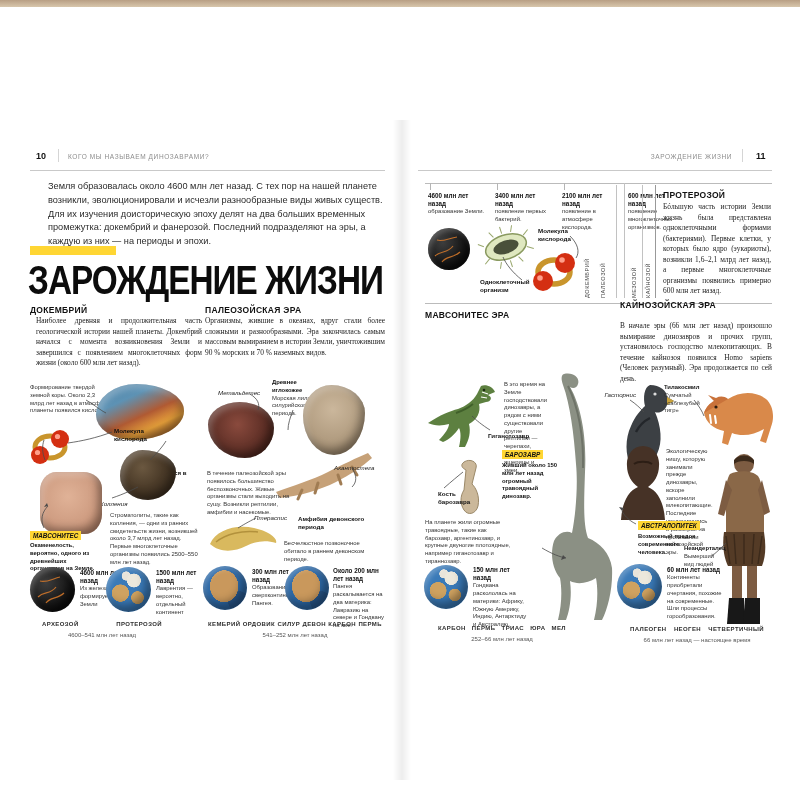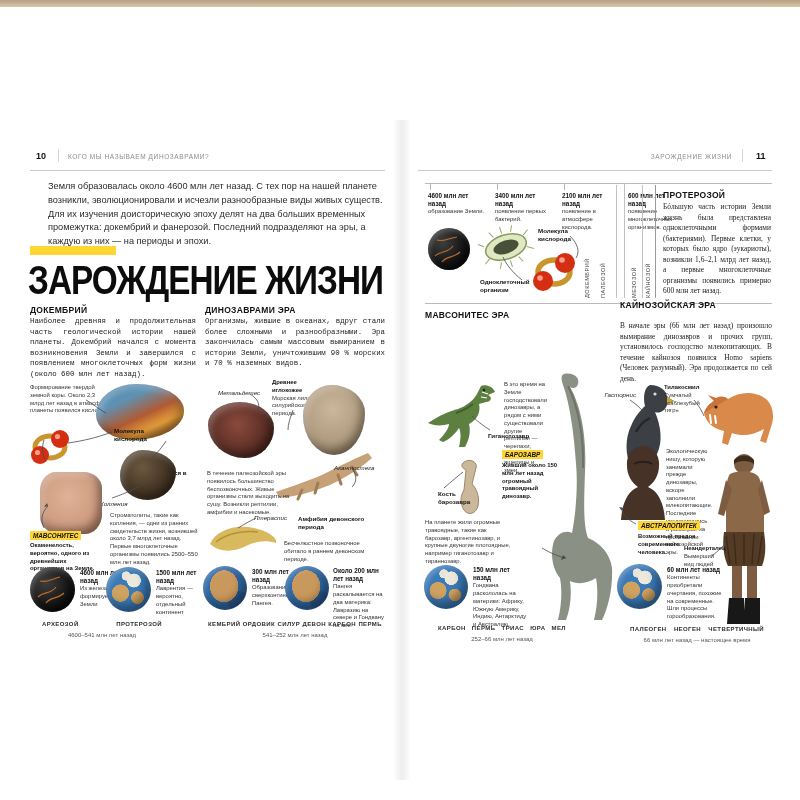--- a/index.html
+++ b/index.html
@@ -56,21 +56,21 @@
   <div class="abs vline" style="left:58px;top:149px;height:13px;background:#d5d5d5;"></div>
   <div class="abs runhead" style="left:68px;top:153px;">КОГО МЫ НАЗЫВАЕМ ДИНОЗАВРАМИ?</div>
   <div class="abs hairline" style="left:30px;top:170px;width:355px;"></div>
 
   <div class="abs intro" style="left:48px;top:180px;width:348px;">Земля образовалась около 4600 млн лет назад. С тех пор на нашей планете возникли, эволюционировали и исчезли разнообразные виды живых существ. Для их изучения доисторическую эпоху делят на два больших временных промежутка: докембрий и фанерозой. Последний подразделяют на эры, а каждую из них — на периоды и эпохи.</div>
 
   <div class="abs ybar" style="left:30px;top:246px;width:86px;height:9px;"></div>
   <div class="abs big-title" style="left:28px;top:257px;">ЗАРОЖДЕНИЕ ЖИЗНИ</div>
 
   <div class="abs col-h" style="left:30px;top:305px;">ДОКЕМБРИЙ</div>
-  <div class="abs serif" style="left:30px;top:316px;width:166px;font-family:Liberation Mono, monospace;">Наиболее древняя и продолжительная часть геологической истории нашей планеты. Докембрий начался с момента возникновения Земли и завершился с появлением многоклеточных форм жизни (около 600 млн лет назад).</div>
+  <div class="abs serif" style="left:36px;top:316px;width:166px;">Наиболее древняя и продолжительная часть геологической истории нашей планеты. Докембрий начался с момента возникновения Земли и завершился с появлением многоклеточных форм жизни (около 600 млн лет назад).</div>
 
   <div class="abs cap" style="left:30px;top:384px;width:80px;">Формирование твердой земной коры. Около 2,3 млрд лет назад в атмосфере планеты появился кислород</div>
 
   <div class="abs rock" style="left:96px;top:384px;width:88px;height:56px;border-radius:46% 54% 58% 42%/55% 48% 52% 45%;
        background:linear-gradient(155deg,#4d82a8 0%,#5d92b4 30%,#b05a33 55%,#e8a13b 72%,#7c4226 100%);"></div>
   <div class="abs lbl-b" style="left:114px;top:427px;width:46px;">Молекула кислорода</div>
   <div class="abs lbl-b" style="left:137px;top:461px;width:52px;">Лава превращается в камень</div>
 
   <svg class="abs" style="left:28px;top:427px;" width="44" height="40" viewBox="0 0 44 40">
     <ellipse cx="22" cy="20" rx="15" ry="11" fill="none" stroke="#c9952c" stroke-width="5"></ellipse>
@@ -104,22 +104,22 @@
   <div class="abs" style="left:156px;top:569px;width:46px;">
     <div class="date-b">1500 млн лет назад</div>
     <div class="cap">Лаврентия — вероятно, отдельный континент</div>
   </div>
   <div class="abs era-row" style="left:42px;top:621px;width:120px;">
     <span>АРХЕОЗОЙ</span>
     <span>ПРОТЕРОЗОЙ</span>
   </div>
   <div class="abs range" style="left:42px;top:632px;width:120px;">4600–541 млн лет назад</div>
 
-  <div class="abs col-h" style="left:205px;top:305px;">ДИНОЗАВРАМИ ЭРА</div>
-  <div class="abs serif" style="left:205px;top:316px;width:180px;font-family:Liberation Mono, monospace;">Организмы, жившие в океанах, вдруг стали более сложными и разнообразными. Эра закончилась самым массовым вымиранием в истории Земли, уничтожившим 90 % морских и 70 % наземных видов.</div>
+  <div class="abs col-h" style="left:205px;top:305px;">ПАЛЕОЗОЙСКАЯ ЭРА</div>
+  <div class="abs serif" style="left:205px;top:316px;width:180px;">Организмы, жившие в океанах, вдруг стали более сложными и разнообразными. Эра закончилась самым массовым вымиранием в истории Земли, уничтожившим 90 % морских и 70 % наземных видов.</div>
 
   <div class="abs lbl" style="left:218px;top:389px;width:44px;">Метальдетес</div>
   <div class="abs rock" style="left:208px;top:402px;width:66px;height:56px;border-radius:48% 52% 44% 56%/40% 46% 54% 60%;
        background:radial-gradient(circle at 45% 40%,#8a4a3d 0%,#5e2f26 55%,#34180f 100%);"></div>
   <div class="abs cap" style="left:272px;top:379px;width:46px;">
     <b>Древнее иглокожее</b>
     <span>Морская лилия силурийского периода.</span>
   </div>
   <div class="abs rock" style="left:303px;top:385px;width:62px;height:70px;border-radius:46% 54% 50% 50%/44% 40% 60% 56%;
        background:radial-gradient(circle at 48% 35%,#cbb79c 0%,#b19c80 55%,#86735a 100%);"></div>

